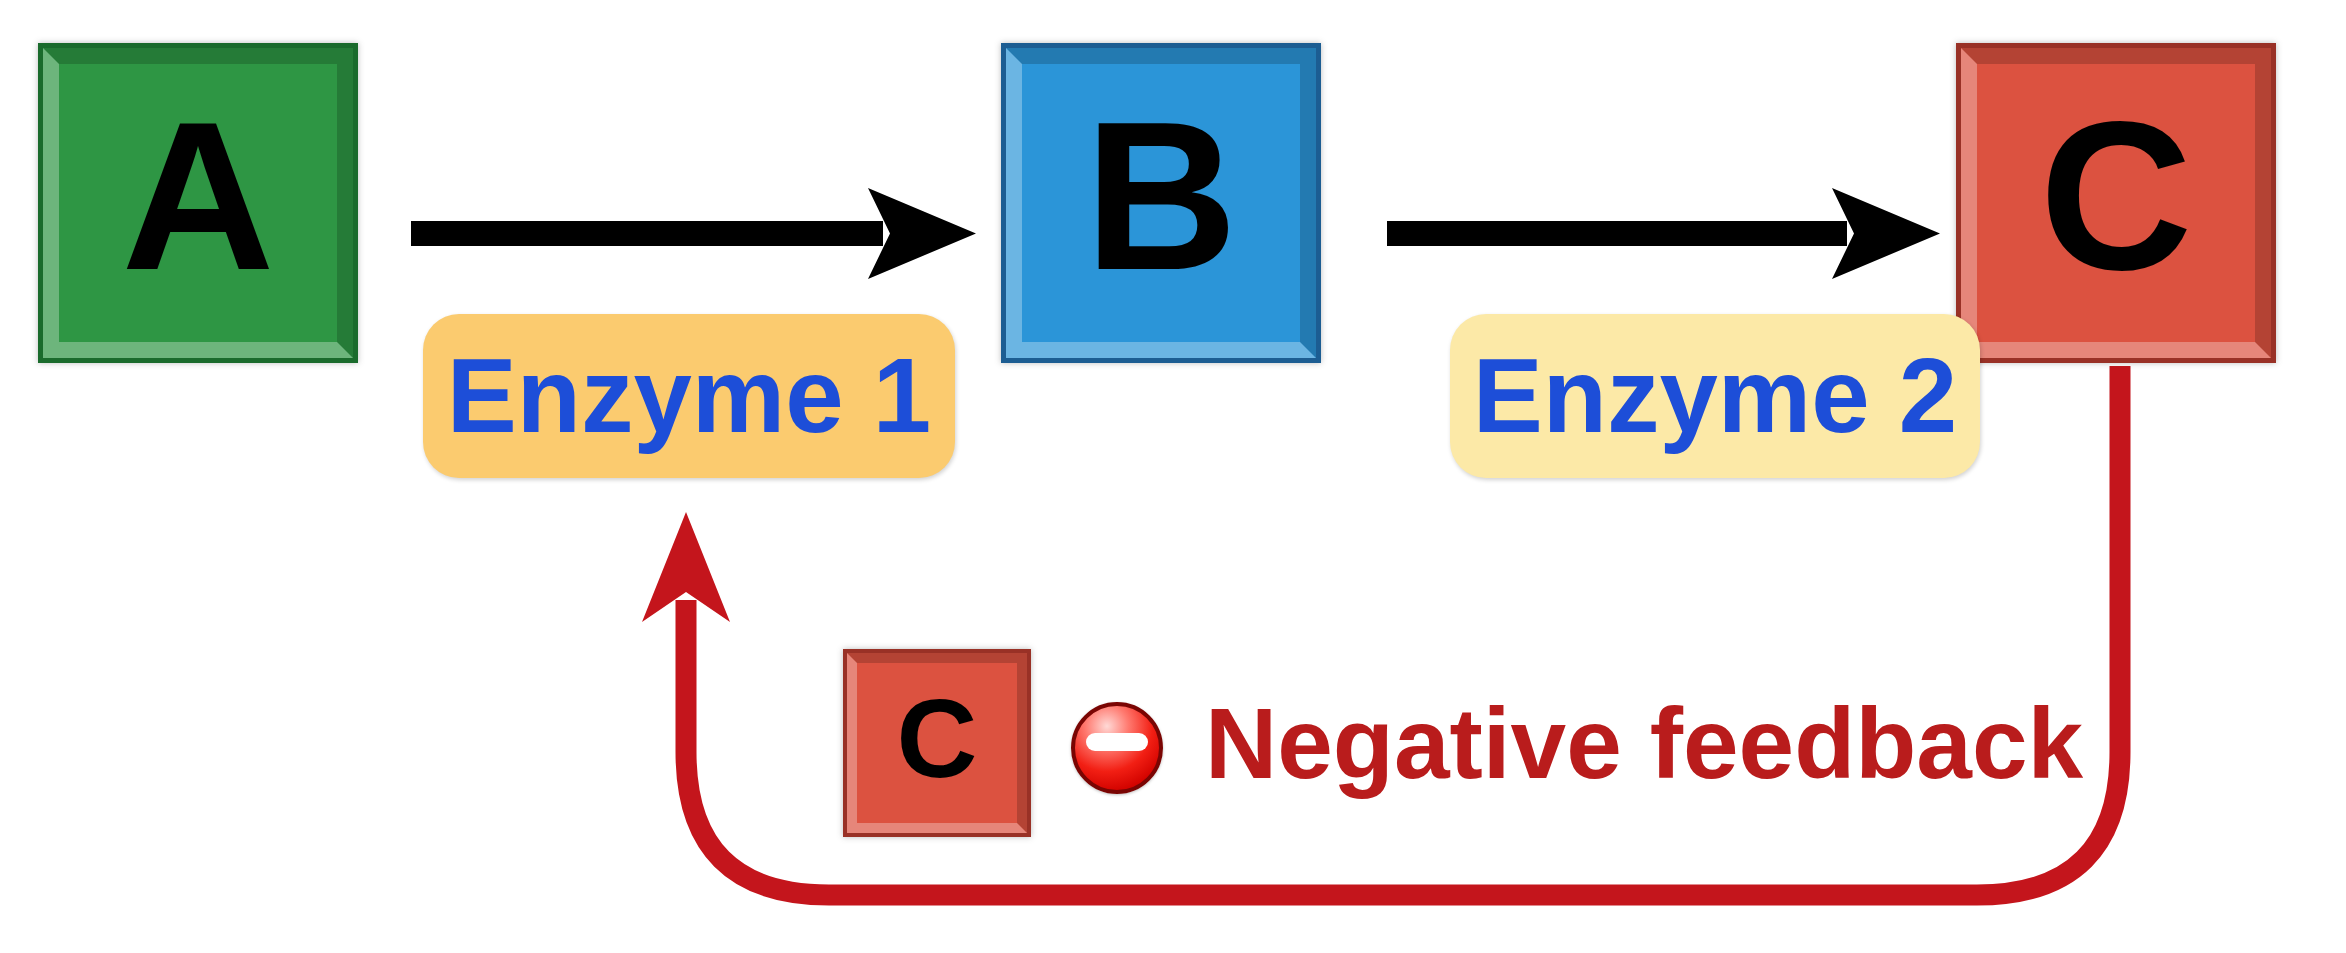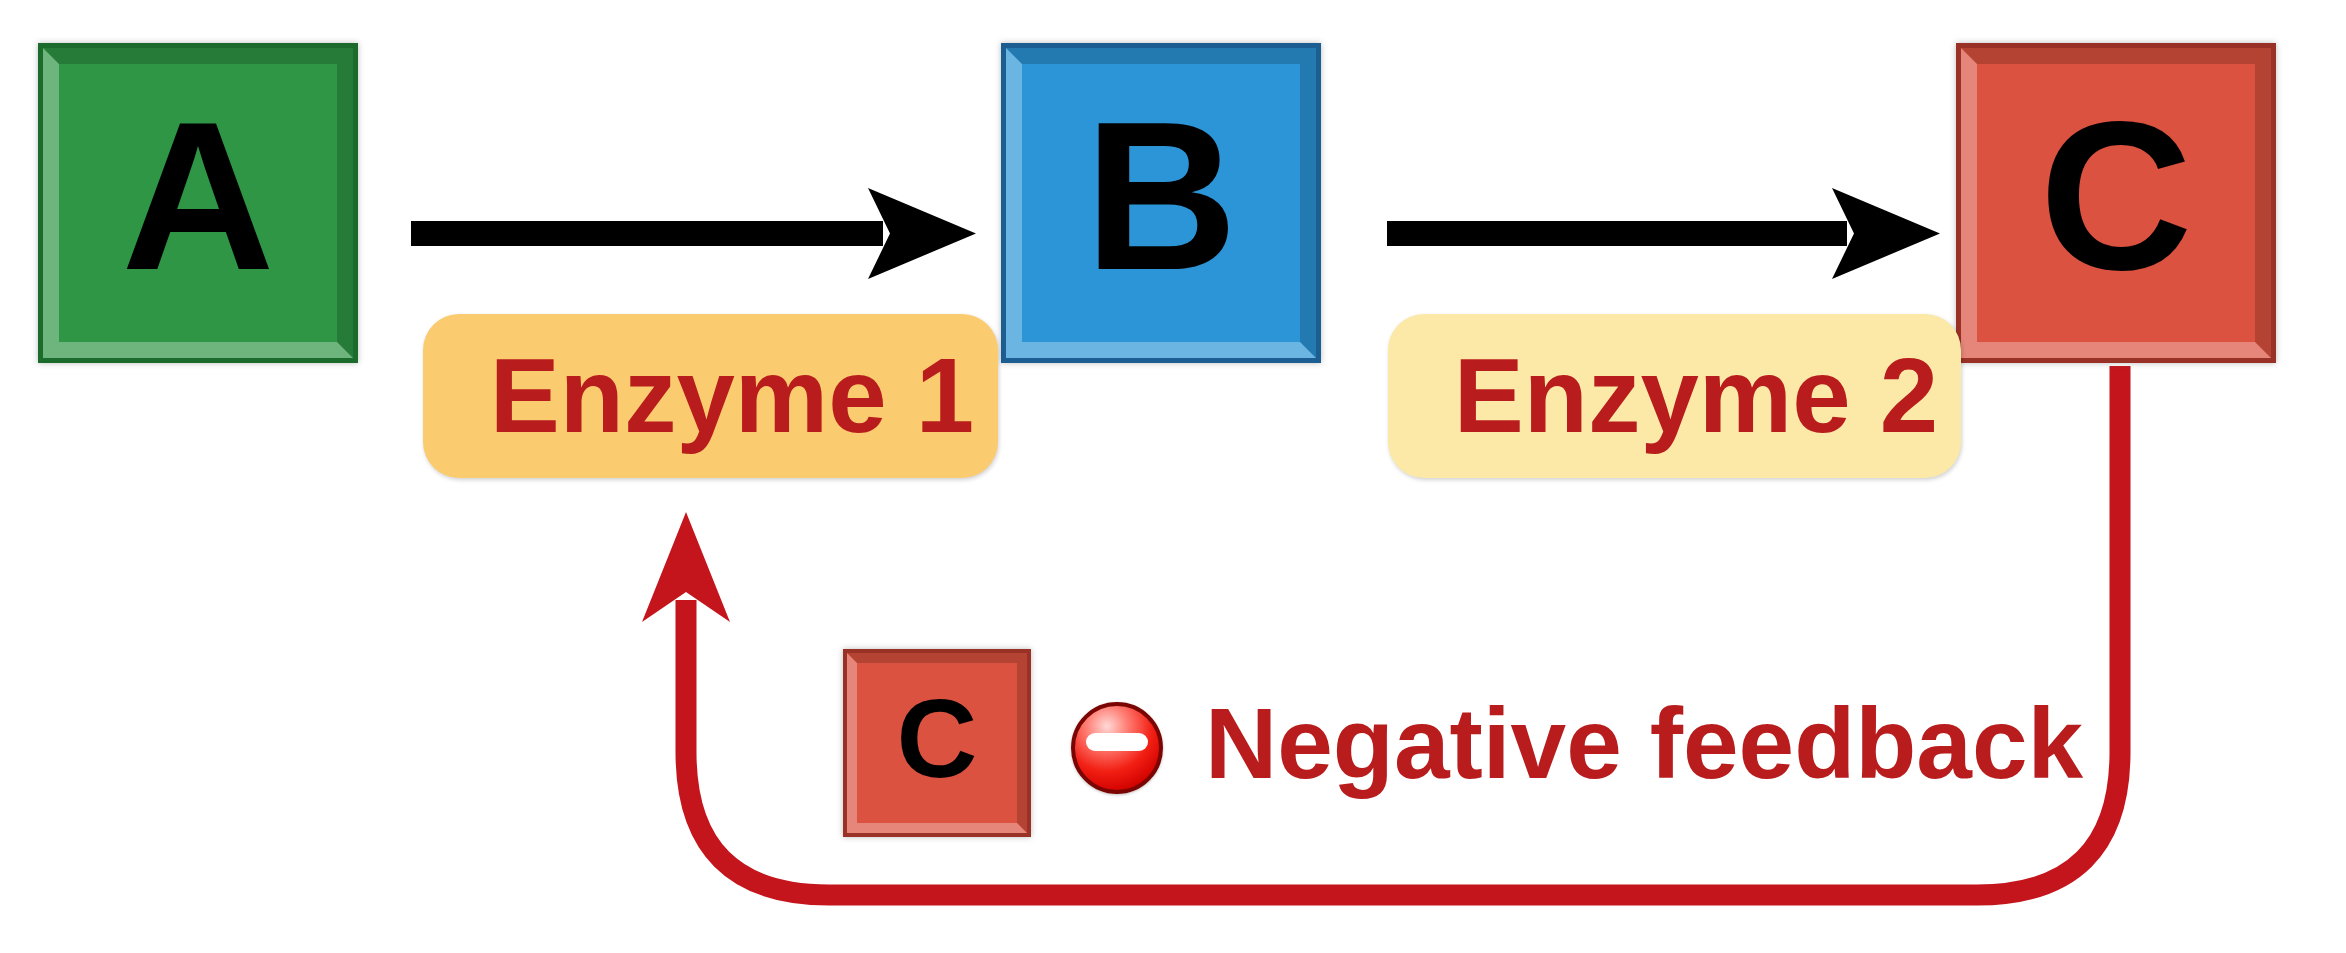--- a/index.html
+++ b/index.html
@@ -36,26 +36,25 @@
   .node-a .letter,.node-b .letter,.node-c .letter{font-size:212px;}
   .node-c-small{left:843px;top:649px;width:188px;height:188px;background:#dc5240;border:4px solid #993126;}
   .node-c-small .bevel{border-width:10px;}
   .node-c-small .letter{font-size:112px;padding-bottom:8px;}
 
   
   .pill{
     position:absolute;top:314px;height:164px;
     border-radius:36px;
     display:flex;align-items:center;justify-content:center;
-    font-size:105px;font-weight:600;color:#b91c1c;
+    font-size:105px;font-weight:600;color:#1d4ed8;
     box-shadow:1px 2px 4px rgba(0,0,0,.18);
-    padding-left:43px;
   }
   .pill-1{left:423px;width:532px;background:#fbcb6f;}
-  .pill-2{left:1388px;width:530px;background:#fce9a7;}
+  .pill-2{left:1450px;width:530px;background:#fce9a7;}
 
   
   .fb-text{
     position:absolute;left:1205px;top:688px;
     font-size:100px;font-weight:600;color:#b91c1c;line-height:1.1;white-space:nowrap;
   }
 
   
   .no-entry{
     position:absolute;left:1071px;top:702px;width:92px;height:92px;

